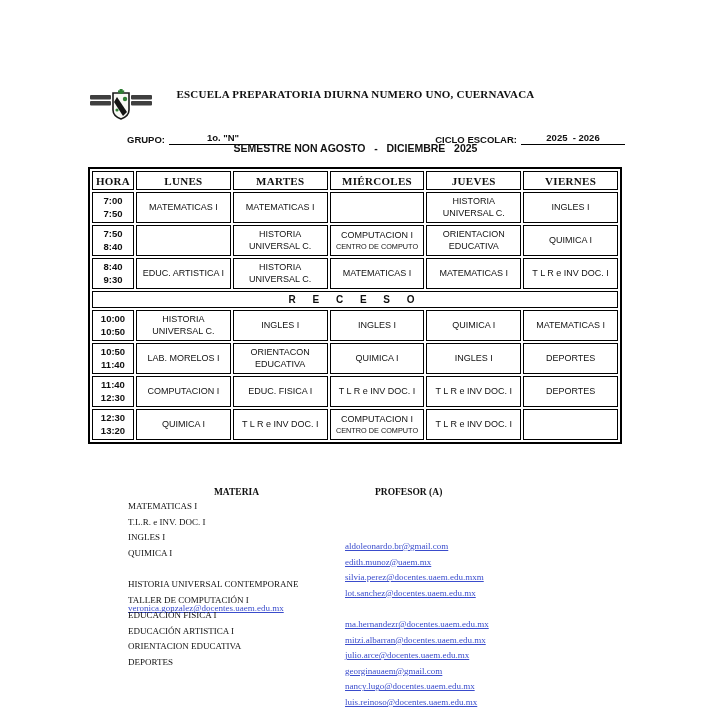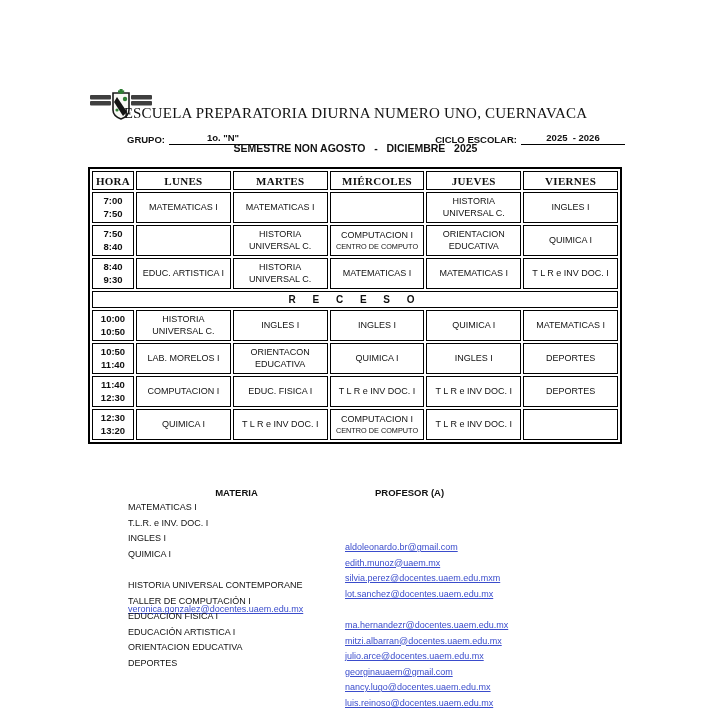--- a/index.html
+++ b/index.html
@@ -3,21 +3,21 @@
 <meta charset="utf-8">
 <style>
   html,body{margin:0;padding:0;background:#ffffff;}
   .page{position:relative;width:711px;height:727px;background:#ffffff;overflow:hidden;
         font-family:"Liberation Sans",sans-serif;color:#111;}
 
   
   .logo{position:absolute;left:90px;top:88px;width:62px;height:36px;}
   .hdr{position:absolute;left:0;top:86px;width:100%;text-align:center;}
   .hdr-line1{font-family:"Liberation Serif",serif;font-weight:bold;font-size:11px;letter-spacing:.2px;}
-  .hdr-line2{font-family:"Liberation Serif",serif;font-weight:normal;font-size:15px;margin-top:19px;letter-spacing:.2px;}
+  .hdr-line2{font-family:"Liberation Serif",serif;font-weight:bold;font-size:11px;margin-top:2px;letter-spacing:.2px;}
   .group-row{position:absolute;left:127px;top:112px;width:498px;display:flex;align-items:flex-end;
              font-size:9.5px;font-weight:bold;}
   .blank-line{border-bottom:1.6px solid #000;text-align:center;white-space:pre;padding:0 4px 1px 4px;}
   .blank-group{width:100px;margin-left:4px;}
   .blank-cycle{width:96px;margin-left:4px;margin-top:20px;}
   .group-spacer{flex:1;}
   .semester{position:absolute;left:0;top:142px;width:100%;text-align:center;
             font-size:10.5px;font-weight:bold;white-space:pre;}
 
   
@@ -26,21 +26,21 @@
   .sched th,.sched td{border:1.5px solid #000;overflow:hidden;}
   .sched th{font-family:"Liberation Serif",serif;font-weight:bold;font-size:11px;height:15px;
             text-align:center;letter-spacing:.3px;}
   .sched td.time{font-weight:bold;font-size:9.5px;text-align:center;line-height:1.3;}
   .sched tr.class-row{height:31px;}
   .sched td.cell{font-size:9px;text-align:center;vertical-align:middle;line-height:1.25;padding:1px 2px;}
   .sched td.cell .sub{font-size:7.3px;margin-top:0px;}
   .sched tr.receso-row td{height:13px;text-align:center;font-weight:bold;font-size:10px;letter-spacing:7px;}
 
   
-  .faculty{position:absolute;left:128px;top:487px;width:470px;font-size:9px;}
+  .faculty{position:absolute;left:128px;top:487px;width:470px;font-size:9px;font-family:Liberation Serif, serif;}
   .faculty-head{display:grid;grid-template-columns:217px 1fr;margin-bottom:4px;font-weight:bold;font-size:9.5px;}
   .faculty-head .mh{text-align:center;}
   .faculty-head .ph{padding-left:30px;}
   .faculty-row{display:grid;grid-template-columns:217px 1fr;height:15.6px;align-items:start;}
   .materia{white-space:nowrap;}
   .email{color:#3a4ccc;text-decoration:underline;cursor:pointer;white-space:nowrap;margin-top:40px;}
 
   
   .tblock{fill:#3f3f3f;}
 </style>

